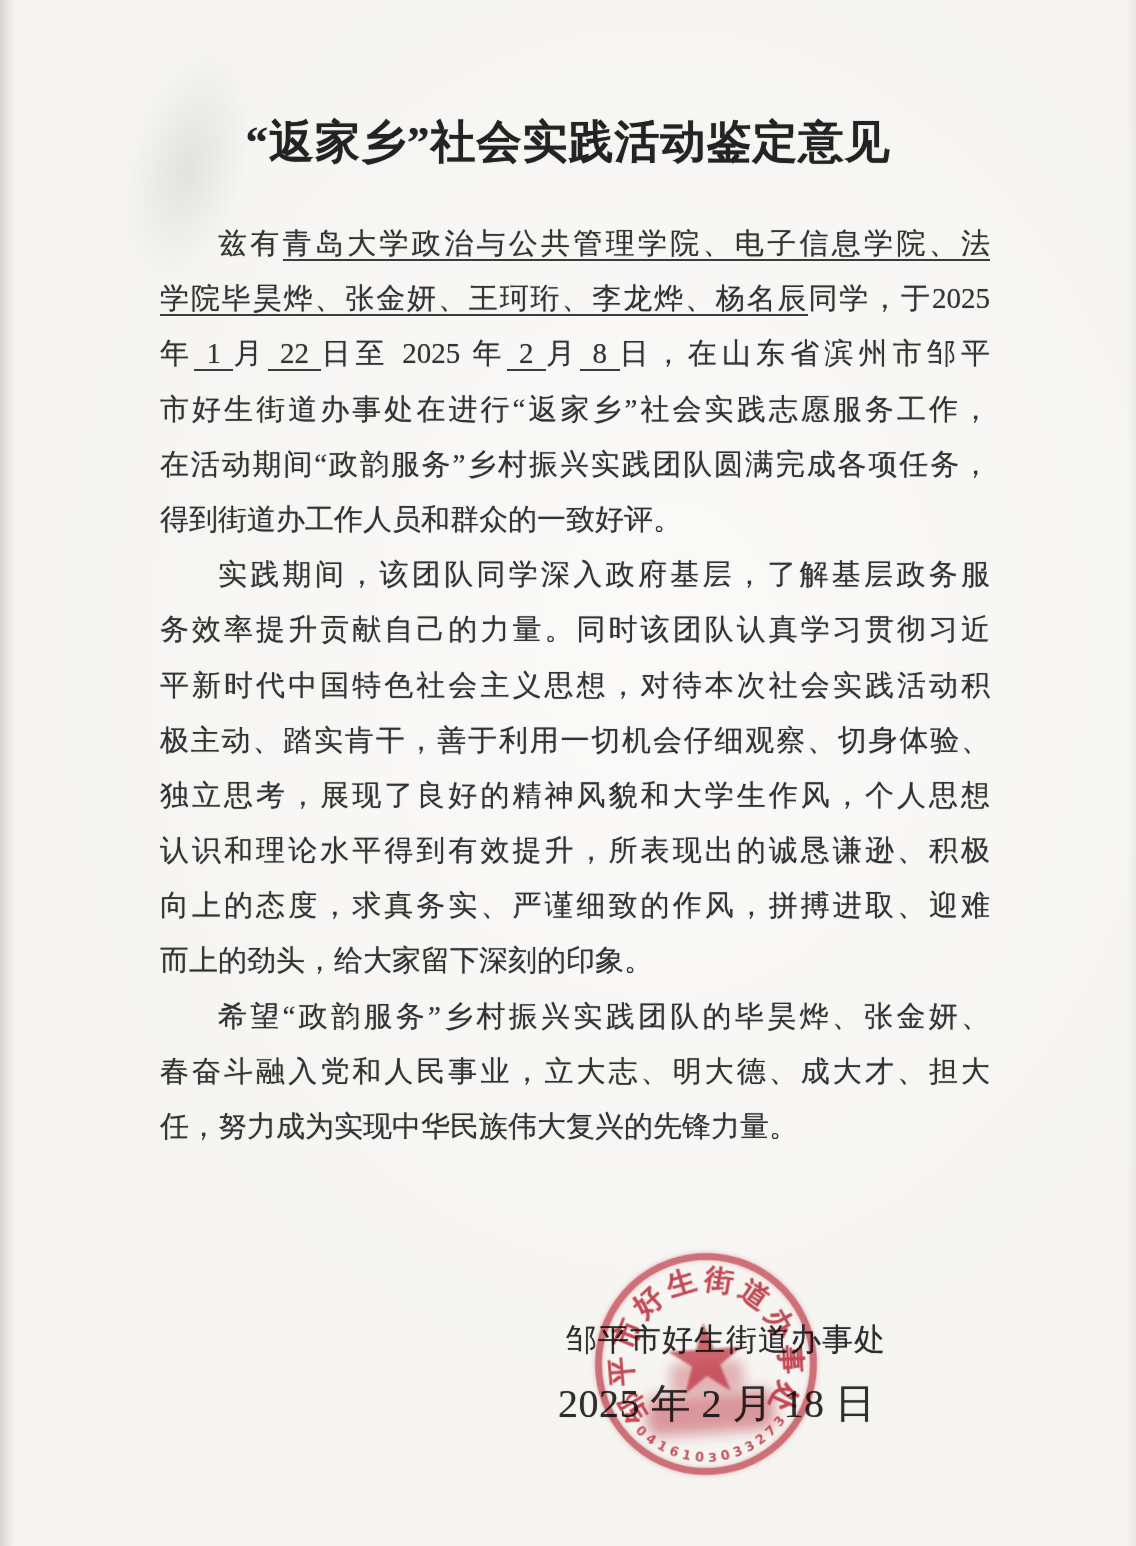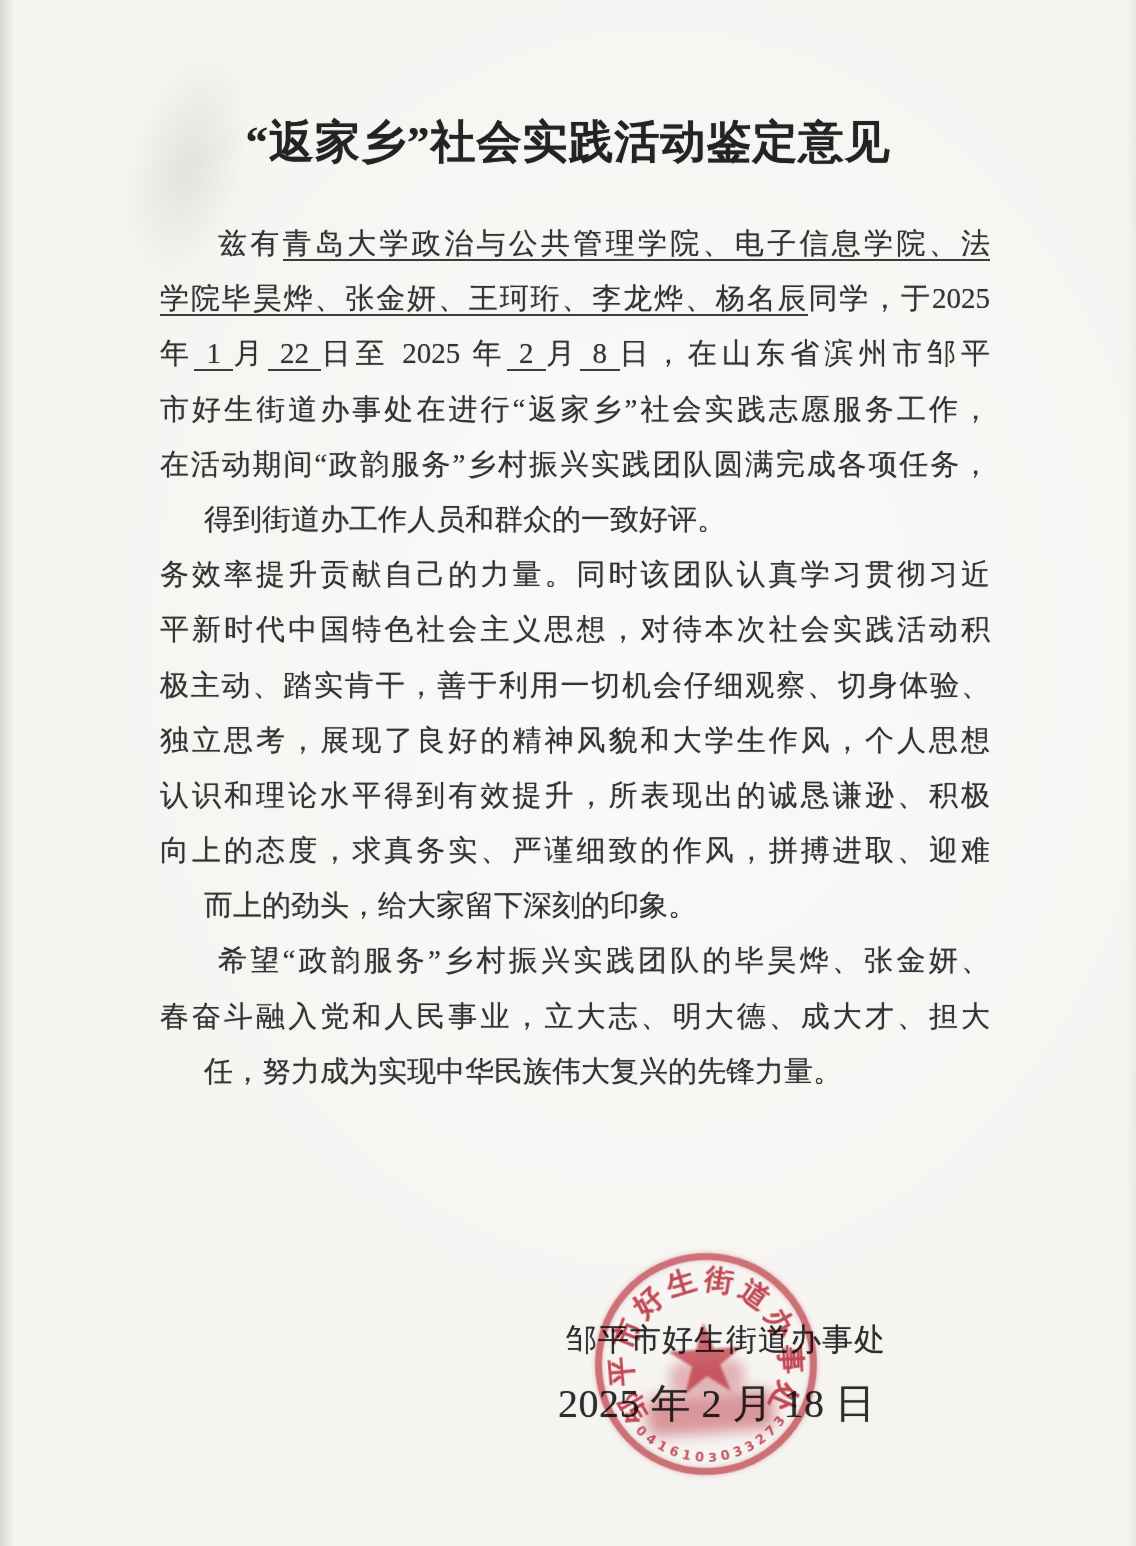--- a/index.html
+++ b/index.html
@@ -24,21 +24,21 @@
   }
   .body-text{
     position:absolute;left:160px;top:216px;width:830px;
     color:#333;font-size:29px;text-shadow:0 0 1px rgba(45,45,45,.5);
   }
   .line{
     height:55.2px;line-height:55.2px;white-space:nowrap;
     text-align:justify;text-align-last:justify;
   }
   .line.indent{padding-left:58px;}
-  .line.end{text-align-last:left;margin-left:44px;}
+  .line.end{text-align-last:left;}
   .ul{border-bottom:2px solid #3c3c3c;}
   .sig-org{
     position:absolute;left:566px;top:1319px;font-size:31px;color:#2d2d2d;
     letter-spacing:1px;text-shadow:0 0 1px rgba(45,45,45,.5);z-index:2;
   }
   .sig-date{
     position:absolute;left:558px;top:1376px;font-size:40px;color:#2d2d2d;
     letter-spacing:.5px;text-shadow:0 0 1px rgba(45,45,45,.5);z-index:2;
   }
   .stamp{
@@ -78,20 +78,21 @@
 
   <h1 class="title">“返家乡”社会实践活动鉴定意见</h1>
 
   <div class="body-text" id="body-text">
       <div class="line indent"><span>兹有</span><span class="ul">青岛大学政治与公共管理学院、电子信息学院、法</span></div>
       <div class="line"><span class="ul">学院毕昊烨、张金妍、王珂珩、李龙烨、杨名辰</span><span>同学，于2025</span></div>
       <div class="line"><span>年</span><span class="ul">&nbsp;1&nbsp;</span><span>月</span><span class="ul">&nbsp;22&nbsp;</span><span>日至 2025 年</span><span class="ul">&nbsp;2&nbsp;</span><span>月</span><span class="ul">&nbsp;8&nbsp;</span><span>日，在山东省滨州市邹平</span></div>
       <div class="line"><span>市好生街道办事处在进行“返家乡”社会实践志愿服务工作，</span></div>
       <div class="line"><span>在活动期间“政韵服务”乡村振兴实践团队圆满完成各项任务，</span></div>
       <div class="line end"><span>得到街道办工作人员和群众的一致好评。</span></div>
+      <div class="line indent"><span>实践期间，该团队同学深入政府基层，了解基层政务服</span></div>
       <div class="line"><span>务效率提升贡献自己的力量。同时该团队认真学习贯彻习近</span></div>
       <div class="line"><span>平新时代中国特色社会主义思想，对待本次社会实践活动积</span></div>
       <div class="line"><span>极主动、踏实肯干，善于利用一切机会仔细观察、切身体验、</span></div>
       <div class="line"><span>独立思考，展现了良好的精神风貌和大学生作风，个人思想</span></div>
       <div class="line"><span>认识和理论水平得到有效提升，所表现出的诚恳谦逊、积极</span></div>
       <div class="line"><span>向上的态度，求真务实、严谨细致的作风，拼搏进取、迎难</span></div>
       <div class="line end"><span>而上的劲头，给大家留下深刻的印象。</span></div>
       <div class="line indent"><span>希望“政韵服务”乡村振兴实践团队的毕昊烨、张金妍、</span></div>
       <div class="line"><span>春奋斗融入党和人民事业，立大志、明大德、成大才、担大</span></div>
       <div class="line end"><span>任，努力成为实现中华民族伟大复兴的先锋力量。</span></div>

